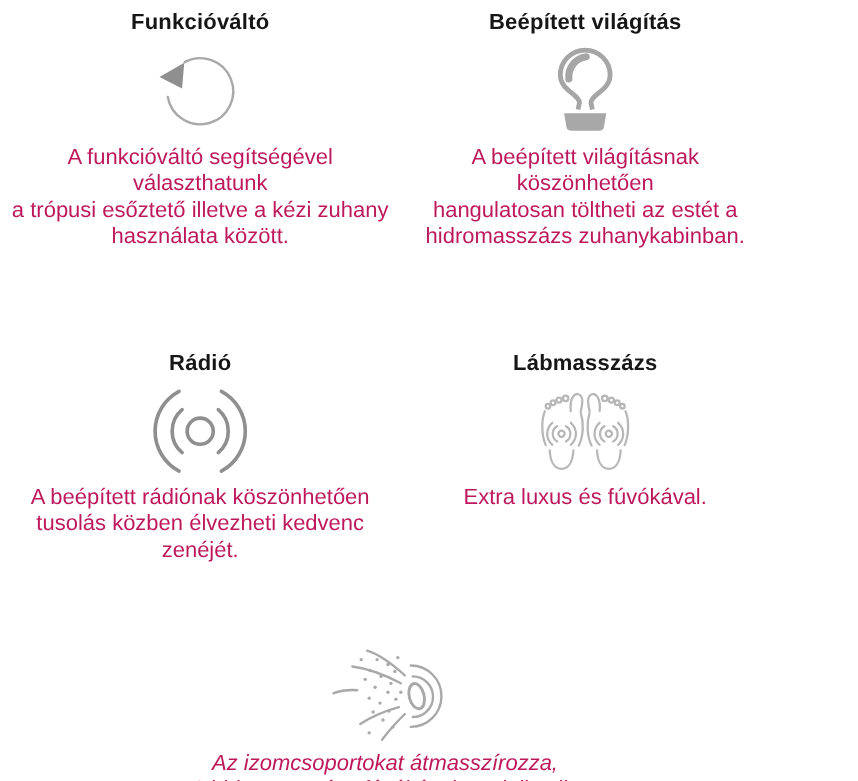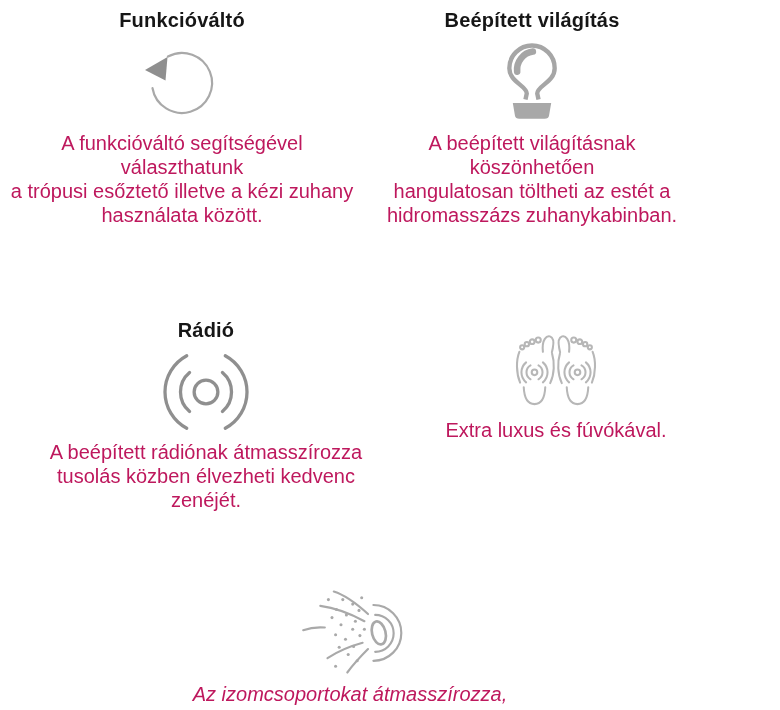--- a/index.html
+++ b/index.html
@@ -3,21 +3,21 @@
 <meta charset="utf-8">
 <style>
   html,body{margin:0;padding:0;background:#ffffff;}
   .page{
     width:700px;height:710px;background:#ffffff;box-sizing:border-box;
     padding-top:9px;overflow:hidden;
     font-family:"Liberation Sans","DejaVu Sans",sans-serif;
     color:#1b1b1b;
   }
   .row{display:flex;width:100%;}
-  .row2{margin-top:92px;padding-left:24px;}
+  .row2{margin-top:92px;}
   .row3{margin-top:69px;}
   .feature{display:flex;flex-direction:column;align-items:center;}
   .col-l{width:52%;}
   .col-r{width:48%;}
   .col-full{width:100%;}
   .feature h2{
     font-size:20px;line-height:22px;font-weight:bold;margin:0;
     text-align:center;color:#161616;letter-spacing:0.2px;
   }
   .icon-box{display:flex;align-items:center;justify-content:center;}
@@ -82,25 +82,26 @@
       <h2>Rádió</h2>
       <div class="icon-box">
         <svg width="106" height="84" viewBox="0 0 116 92">
           <circle cx="58" cy="46" r="13" class="radio-ln" fill="none"></circle>
           <path class="ln radio-ln" d="M40 24.6 A28 28 0 0 0 40 67.4"></path>
           <path class="ln radio-ln" d="M76 24.6 A28 28 0 0 1 76 67.4"></path>
           <path class="ln radio-ln" d="M36.9 6.3 A45 45 0 0 0 36.9 85.7"></path>
           <path class="ln radio-ln" d="M79.1 6.3 A45 45 0 0 1 79.1 85.7"></path>
         </svg>
       </div>
-      <p>A beépített rádiónak átmasszírozza
+      <p>A beépített rádiónak köszönhetően
 tusolás közben élvezheti kedvenc zenéjét.</p>
     </div>
 
     <div class="feature col-r">
+      <h2>Lábmasszázs</h2>
       <div class="icon-box">
         <svg width="86" height="75" viewBox="0 0 92 80">
           <g id="footL" class="ln feet-ln">
             <path d="M32 20 C30.5 6 36.5 2.5 39.5 3.5 C43 4.7 43.8 10 42.6 16 C42.3 17.5 42 19 41.6 20.5"></path>
             <circle cx="27" cy="7.5" r="2.7"></circle>
             <circle cx="20.5" cy="9.2" r="2.5"></circle>
             <circle cx="14.8" cy="11.8" r="2.3"></circle>
             <circle cx="9.8" cy="15.2" r="2.2"></circle>
             <path d="M6.8 20 C3.2 29 3.4 43 7.6 53"></path>
             <path d="M41.8 22 C44.6 31 44.4 44 39.8 53.5"></path>

